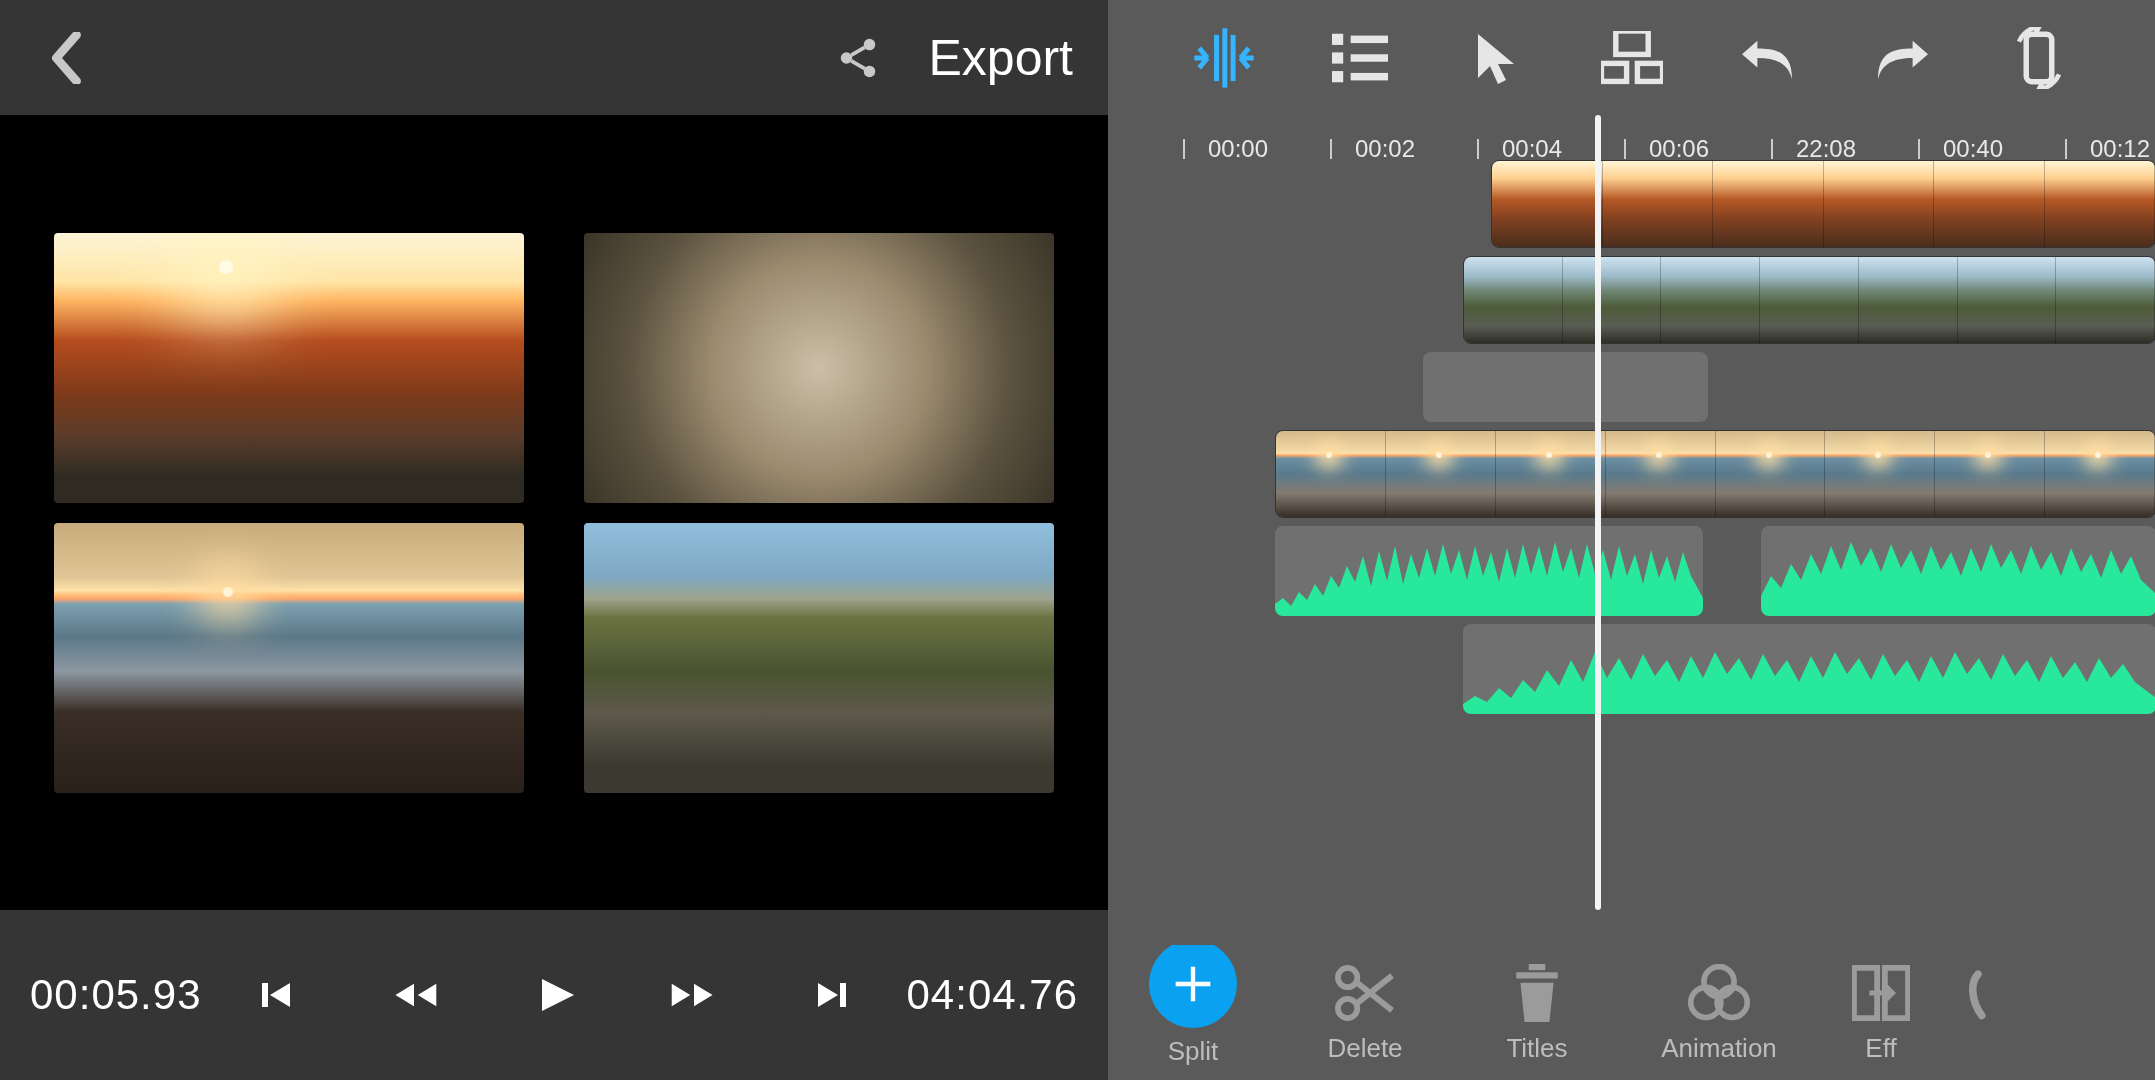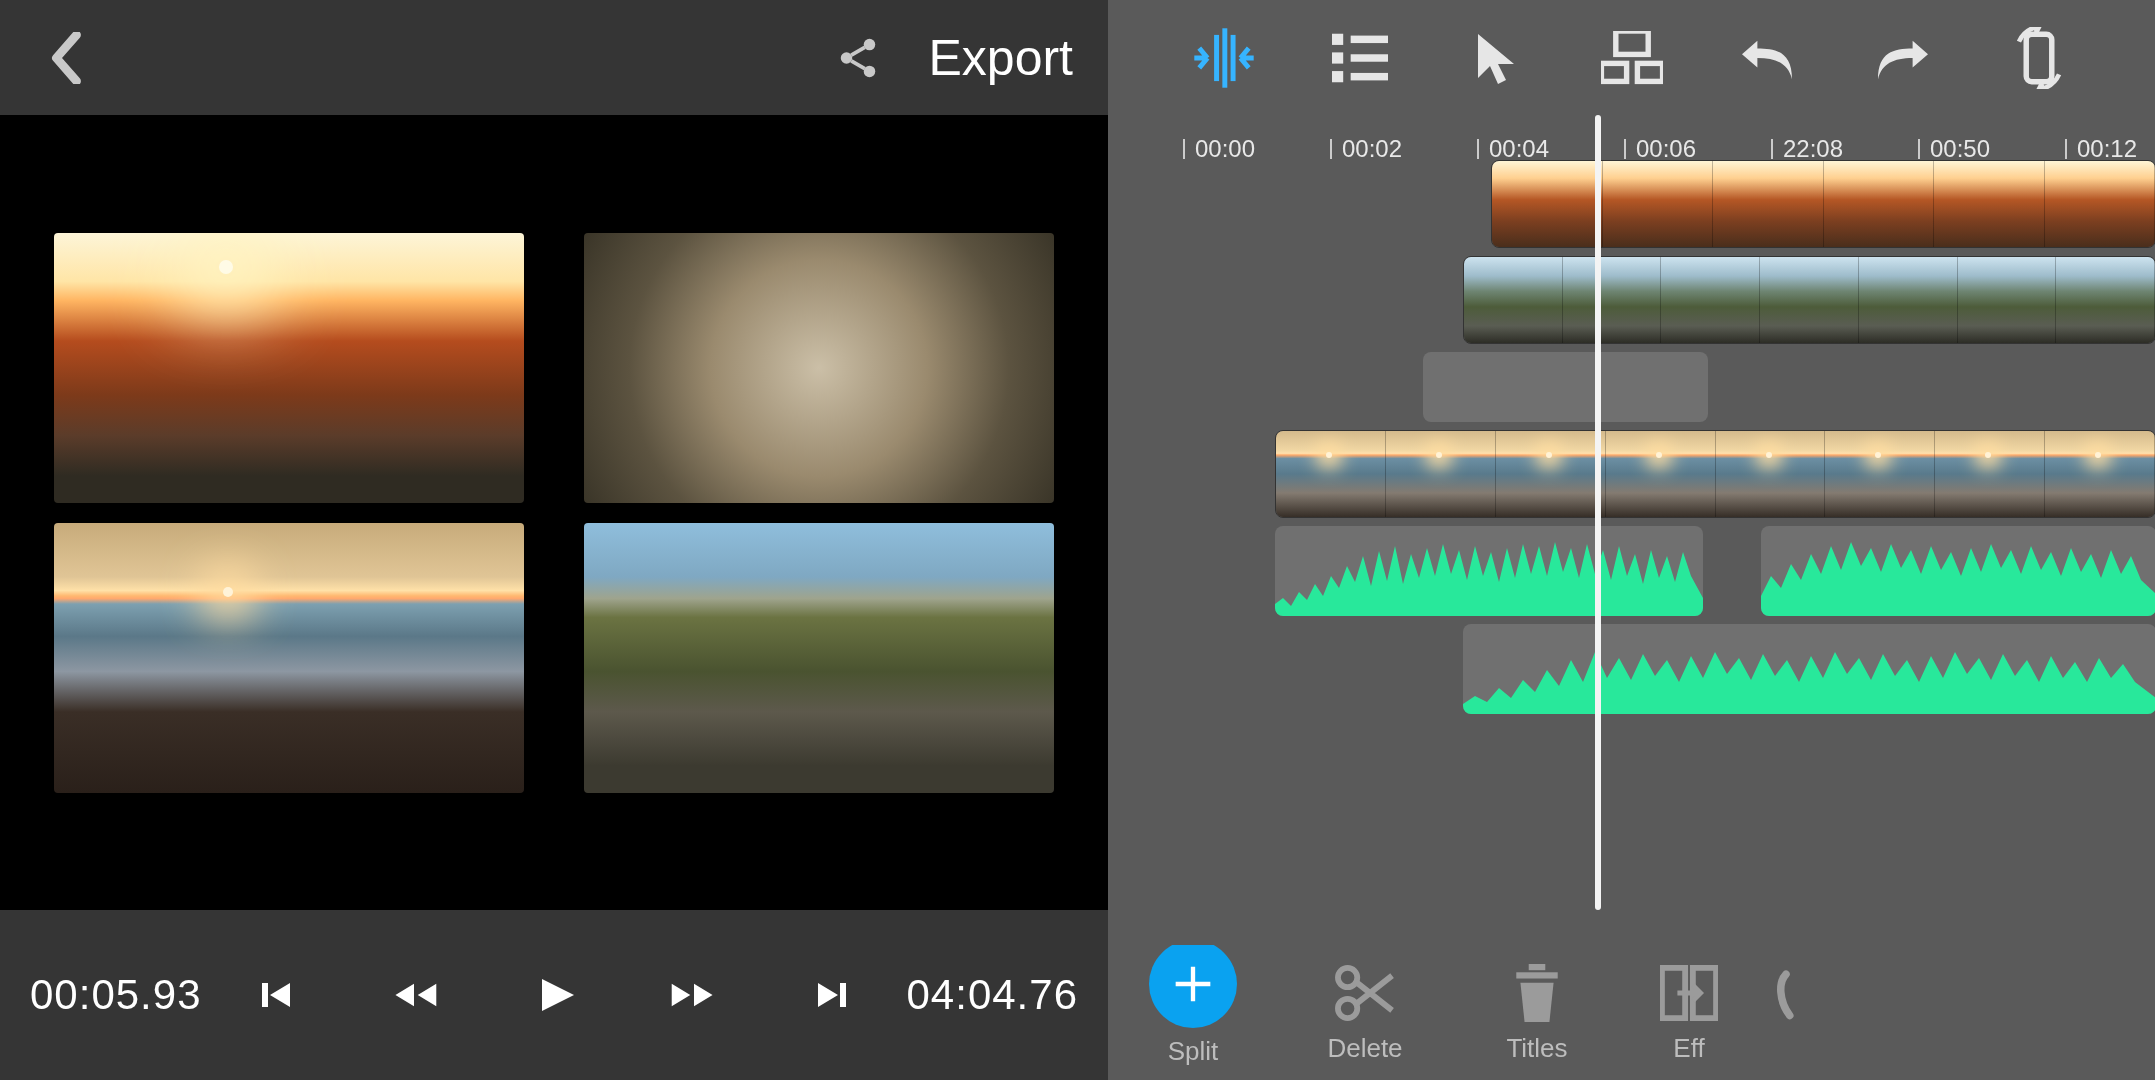--- a/index.html
+++ b/index.html
@@ -31,21 +31,21 @@
 
   
   .right-panel { flex:1; height:1080px; background:#5a5a5a; display:flex; flex-direction:column; }
   .tool-row { height:115px; background:#5a5a5a; display:flex; align-items:center; justify-content:space-evenly; padding:0 20px; }
   .tool-btn { width:80px; height:80px; display:flex; align-items:center; justify-content:center; cursor:pointer; }
   .tool-btn svg { fill:#e6e6e6; }
   .tool-btn.active svg { fill:#36b4ff; }
 
   .timeline-area { flex:1; position:relative; background:#5a5a5a; overflow:hidden; }
   .ruler { height:45px; background:#5a5a5a; position:relative; }
-  .ruler-mark { position:absolute; top:20px; display:flex; align-items:center; gap:10px; }
+  .ruler-mark { position:absolute; top:20px; display:flex; align-items:center; gap:23px; }
   .tick { width:2px; height:20px; background:#ccc; }
   .ruler-label { color:#e8e8e8; font-size:24px; }
 
   .tracks { position:relative; padding-top:10px; }
   .track-clip { position:absolute; border-radius:8px; overflow:hidden; border:1px solid #333; }
   .thumbs-row { display:flex; height:100%; width:100%; }
   .tframe { flex:1; border-right:1px solid rgba(0,0,0,0.25); }
   .tf-rock { background: linear-gradient(180deg,#fff5d6 0%,#ffd090 20%,#b55725 45%,#7c3f20 70%,#4a2e1c 100%); }
   .tf-bridge { background: linear-gradient(180deg,#cde3ef 0%,#9ebccb 22%,#6e8572 40%,#4d5c3a 58%,#5a5d53 80%,#2d2d26 100%); }
   .tf-sunset { background: linear-gradient(180deg,#d4ba8c 0%,#f0d6a3 22%,#ffe0ad 26%,#ffa868 28%,#6c8fa3 32%,#597a8c 50%,#847b71 72%,#362e27 100%); }
@@ -199,21 +199,21 @@
       <div class="ruler-mark" style="left:516px">
           <div class="tick"></div>
           <div class="ruler-label">00:06</div>
         </div>
       <div class="ruler-mark" style="left:663px">
           <div class="tick"></div>
           <div class="ruler-label">22:08</div>
         </div>
       <div class="ruler-mark" style="left:810px">
           <div class="tick"></div>
-          <div class="ruler-label">00:50</div>
+          <div class="ruler-label">00:40</div>
         </div>
       <div class="ruler-mark" style="left:957px">
           <div class="tick"></div>
           <div class="ruler-label">00:12</div>
         </div>
     </div>
 
     <div class="tracks">
 
       <div class="track-clip" style="left:383px; top:0px; width:665px; height:88px;">
@@ -298,20 +298,30 @@
     <div class="btool">
       <div class="btool-icon">
         <svg width="50" height="58" viewBox="0 0 24 28">
             <rect x="2" y="4" width="20" height="3"></rect>
             <rect x="8" y="0" width="8" height="3"></rect>
             <path d="M4 9 L6 28 L18 28 L20 9 Z"></path>
           </svg>
       </div>
       <div class="btool-label">Titles</div>
     </div>
+    <div class="btool" style="width:170px">
+      <div class="btool-icon">
+        <svg width="64" height="58" viewBox="0 0 34 30">
+            <circle cx="17" cy="9" r="8" fill="none" stroke="#9b9b9b" stroke-width="3"></circle>
+            <circle cx="10" cy="20" r="8" fill="none" stroke="#9b9b9b" stroke-width="3"></circle>
+            <circle cx="24" cy="20" r="8" fill="none" stroke="#9b9b9b" stroke-width="3"></circle>
+          </svg>
+      </div>
+      <div class="btool-label">Animation</div>
+    </div>
     <div class="btool" style="width:110px">
       <div class="btool-icon">
         <svg width="58" height="56" viewBox="0 0 30 28">
             <rect x="1" y="1" width="12" height="26" fill="none" stroke="#9b9b9b" stroke-width="3"></rect>
             <rect x="17" y="1" width="12" height="26" fill="none" stroke="#9b9b9b" stroke-width="3"></rect>
             <path d="M9 14 L21 14 M17 10 L21 14 L17 18" stroke="#9b9b9b" stroke-width="2.5" fill="none"></path>
           </svg>
       </div>
       <div class="btool-label">Eff</div>
     </div>

